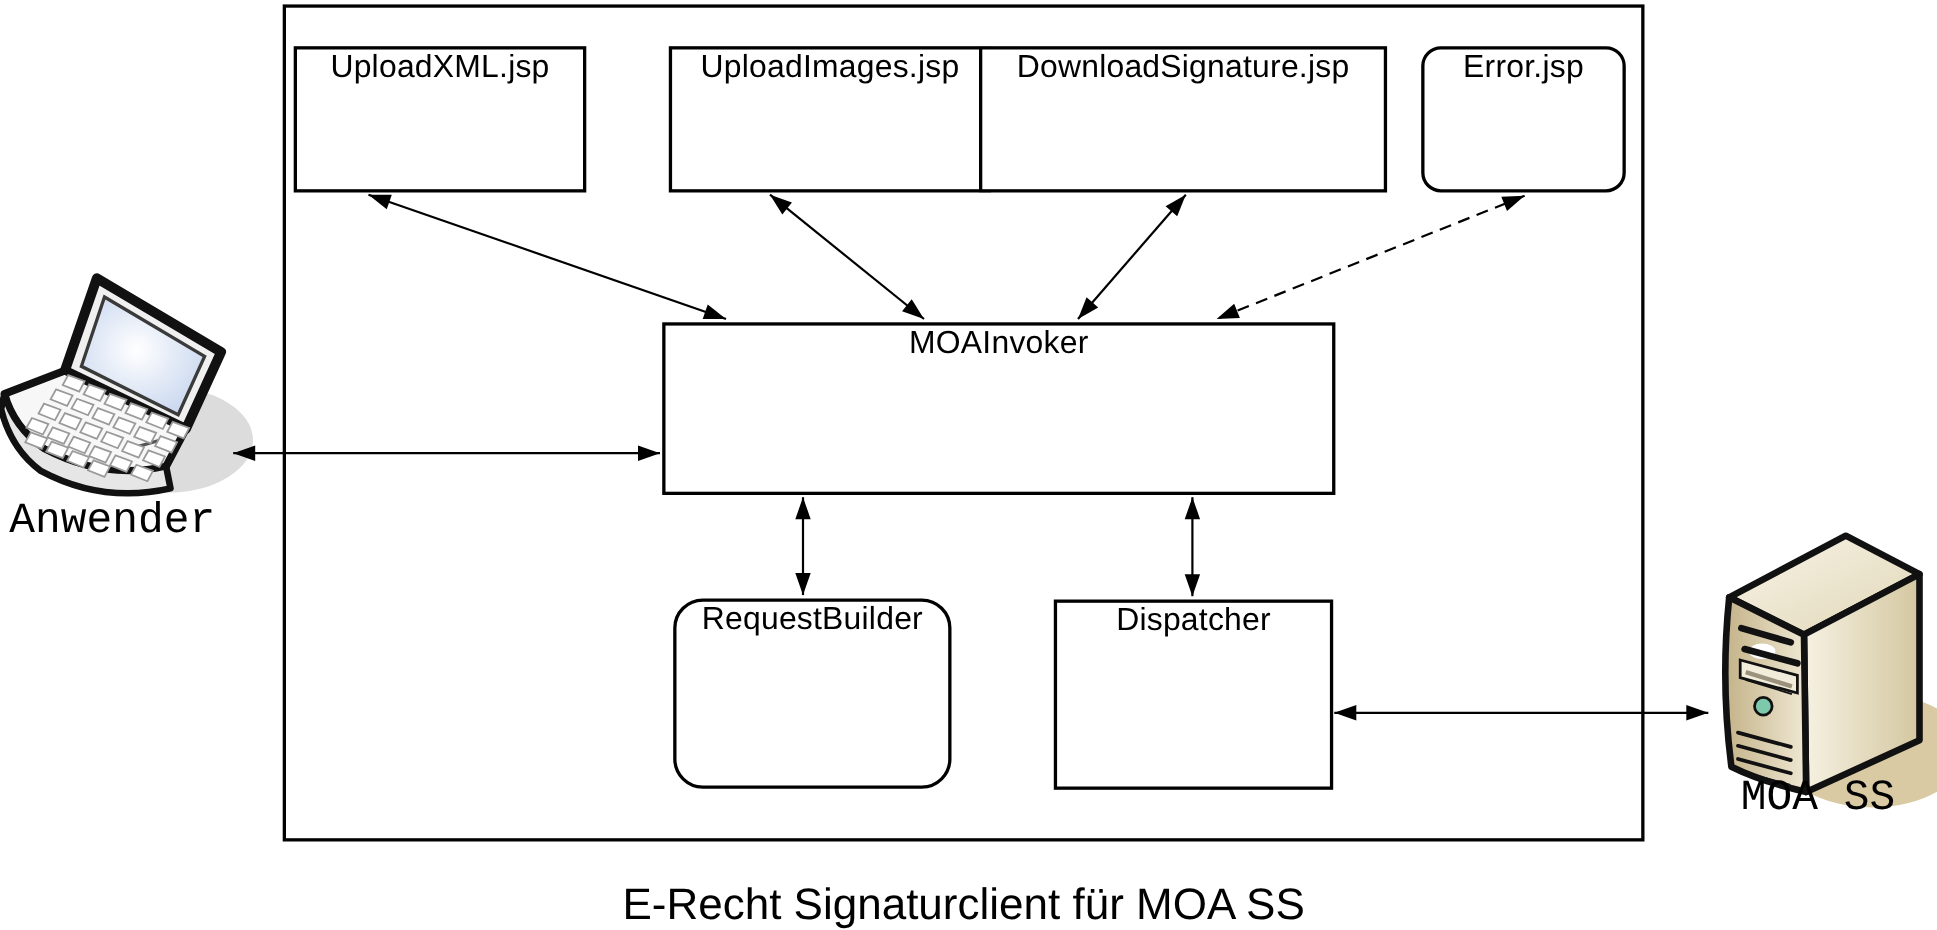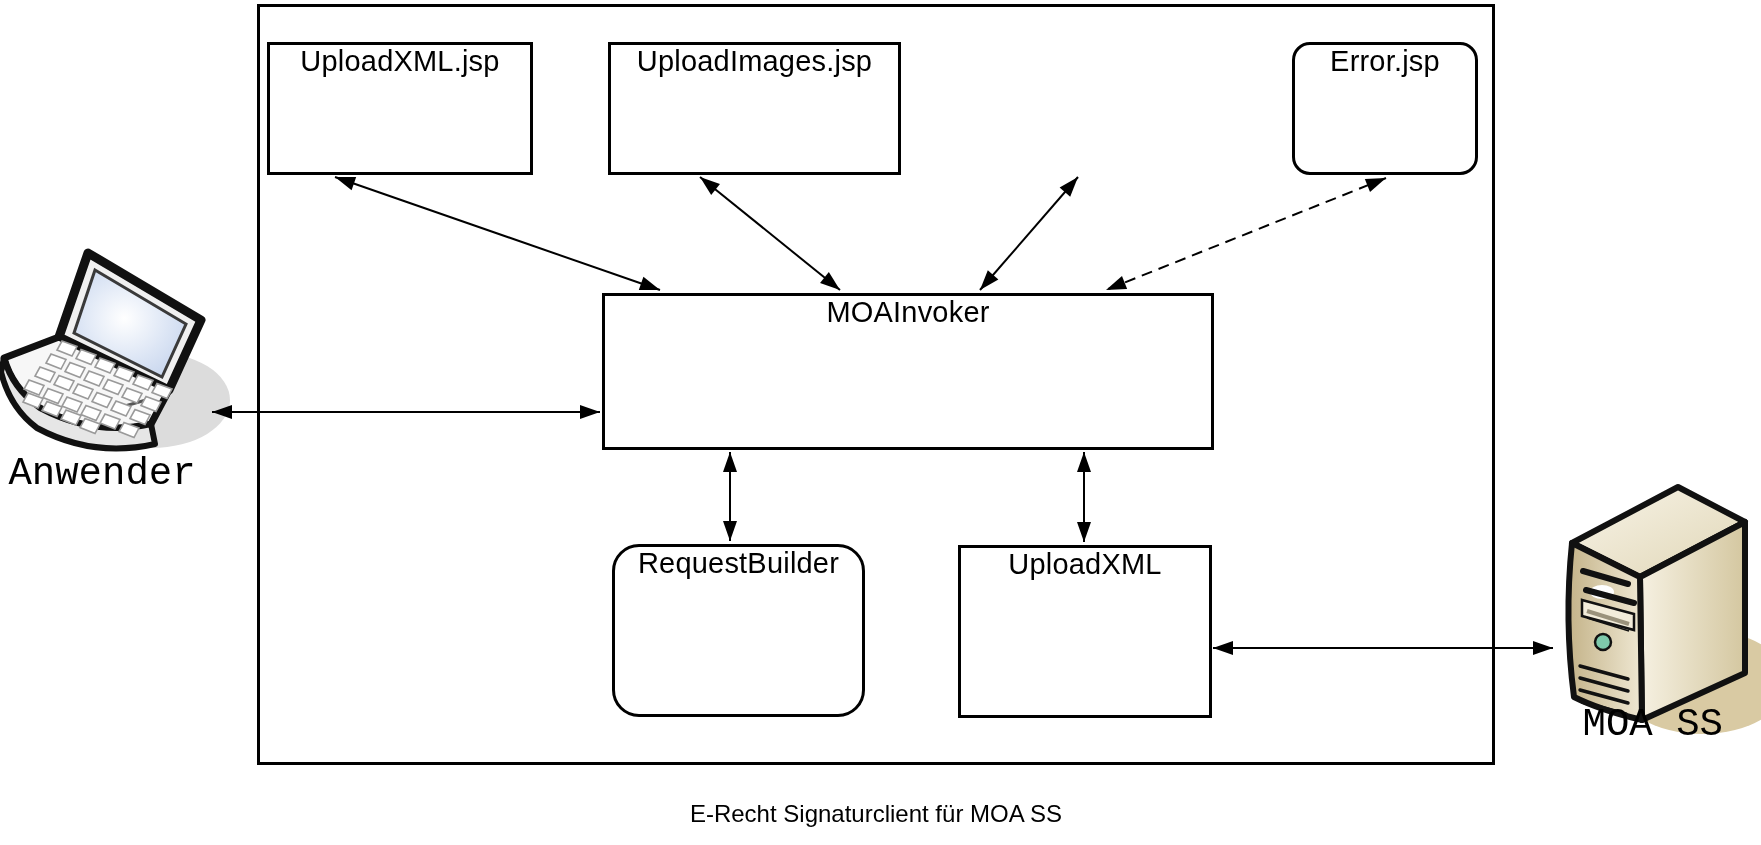--- a/index.html
+++ b/index.html
@@ -32,51 +32,54 @@
   }
   .freelabel {
     position: absolute;
     font-size: 39px;
     text-align: center;
     white-space: nowrap;
     font-family: Liberation Mono, monospace;
   }
   .caption {
     position: absolute;
-    font-size: 24px;
+    font-size: 40px;
     text-align: center;
   }
   svg.layer { position: absolute; left: 0; top: 0; pointer-events: none; }
 </style>
 </head>
 <body>
 
 <div class="canvas">
 
   <div class="boundary" style="left:257px; top:4px; width:1238px; height:761px;"></div>
 
   <div class="node" style="left:267px; top:42px; width:266px; height:133px;">
     <span>UploadXML.jsp</span>
   </div>
   <div class="node" style="left:588px; top:42px; width:293px; height:133px;margin-left:20px;">
     <span>UploadImages.jsp</span>
   </div>
+  <div class="node" style="left:890px; top:42px; width:371px; height:133px;">
+    <span>DownloadSignature.jsp</span>
+  </div>
   <div class="node" style="left:1292px; top:42px; width:186px; height:133px;border-radius:18px;">
     <span>Error.jsp</span>
   </div>
 
   <div class="node" style="left:602px; top:293px; width:612px; height:157px;">
     <span>MOAInvoker</span>
   </div>
 
   <div class="node" style="left:612px; top:544px; width:253px; height:173px;border-radius:27px;">
     <span>RequestBuilder</span>
   </div>
   <div class="node" style="left:958px; top:545px; width:254px; height:173px;">
-    <span>UploadXML</span>
+    <span>Dispatcher</span>
   </div>
 
   <svg class="abs" style="left:0px; top:240px;" width="235" height="215" viewBox="0 0 235 215">
     <defs>
       <radialGradient id="lapScr" cx="45%" cy="45%" r="70%">
         <stop offset="0%" stop-color="#ffffff"></stop>
         <stop offset="55%" stop-color="#dde6f5"></stop>
         <stop offset="100%" stop-color="#c3d2ec"></stop>
       </radialGradient>
     </defs>

